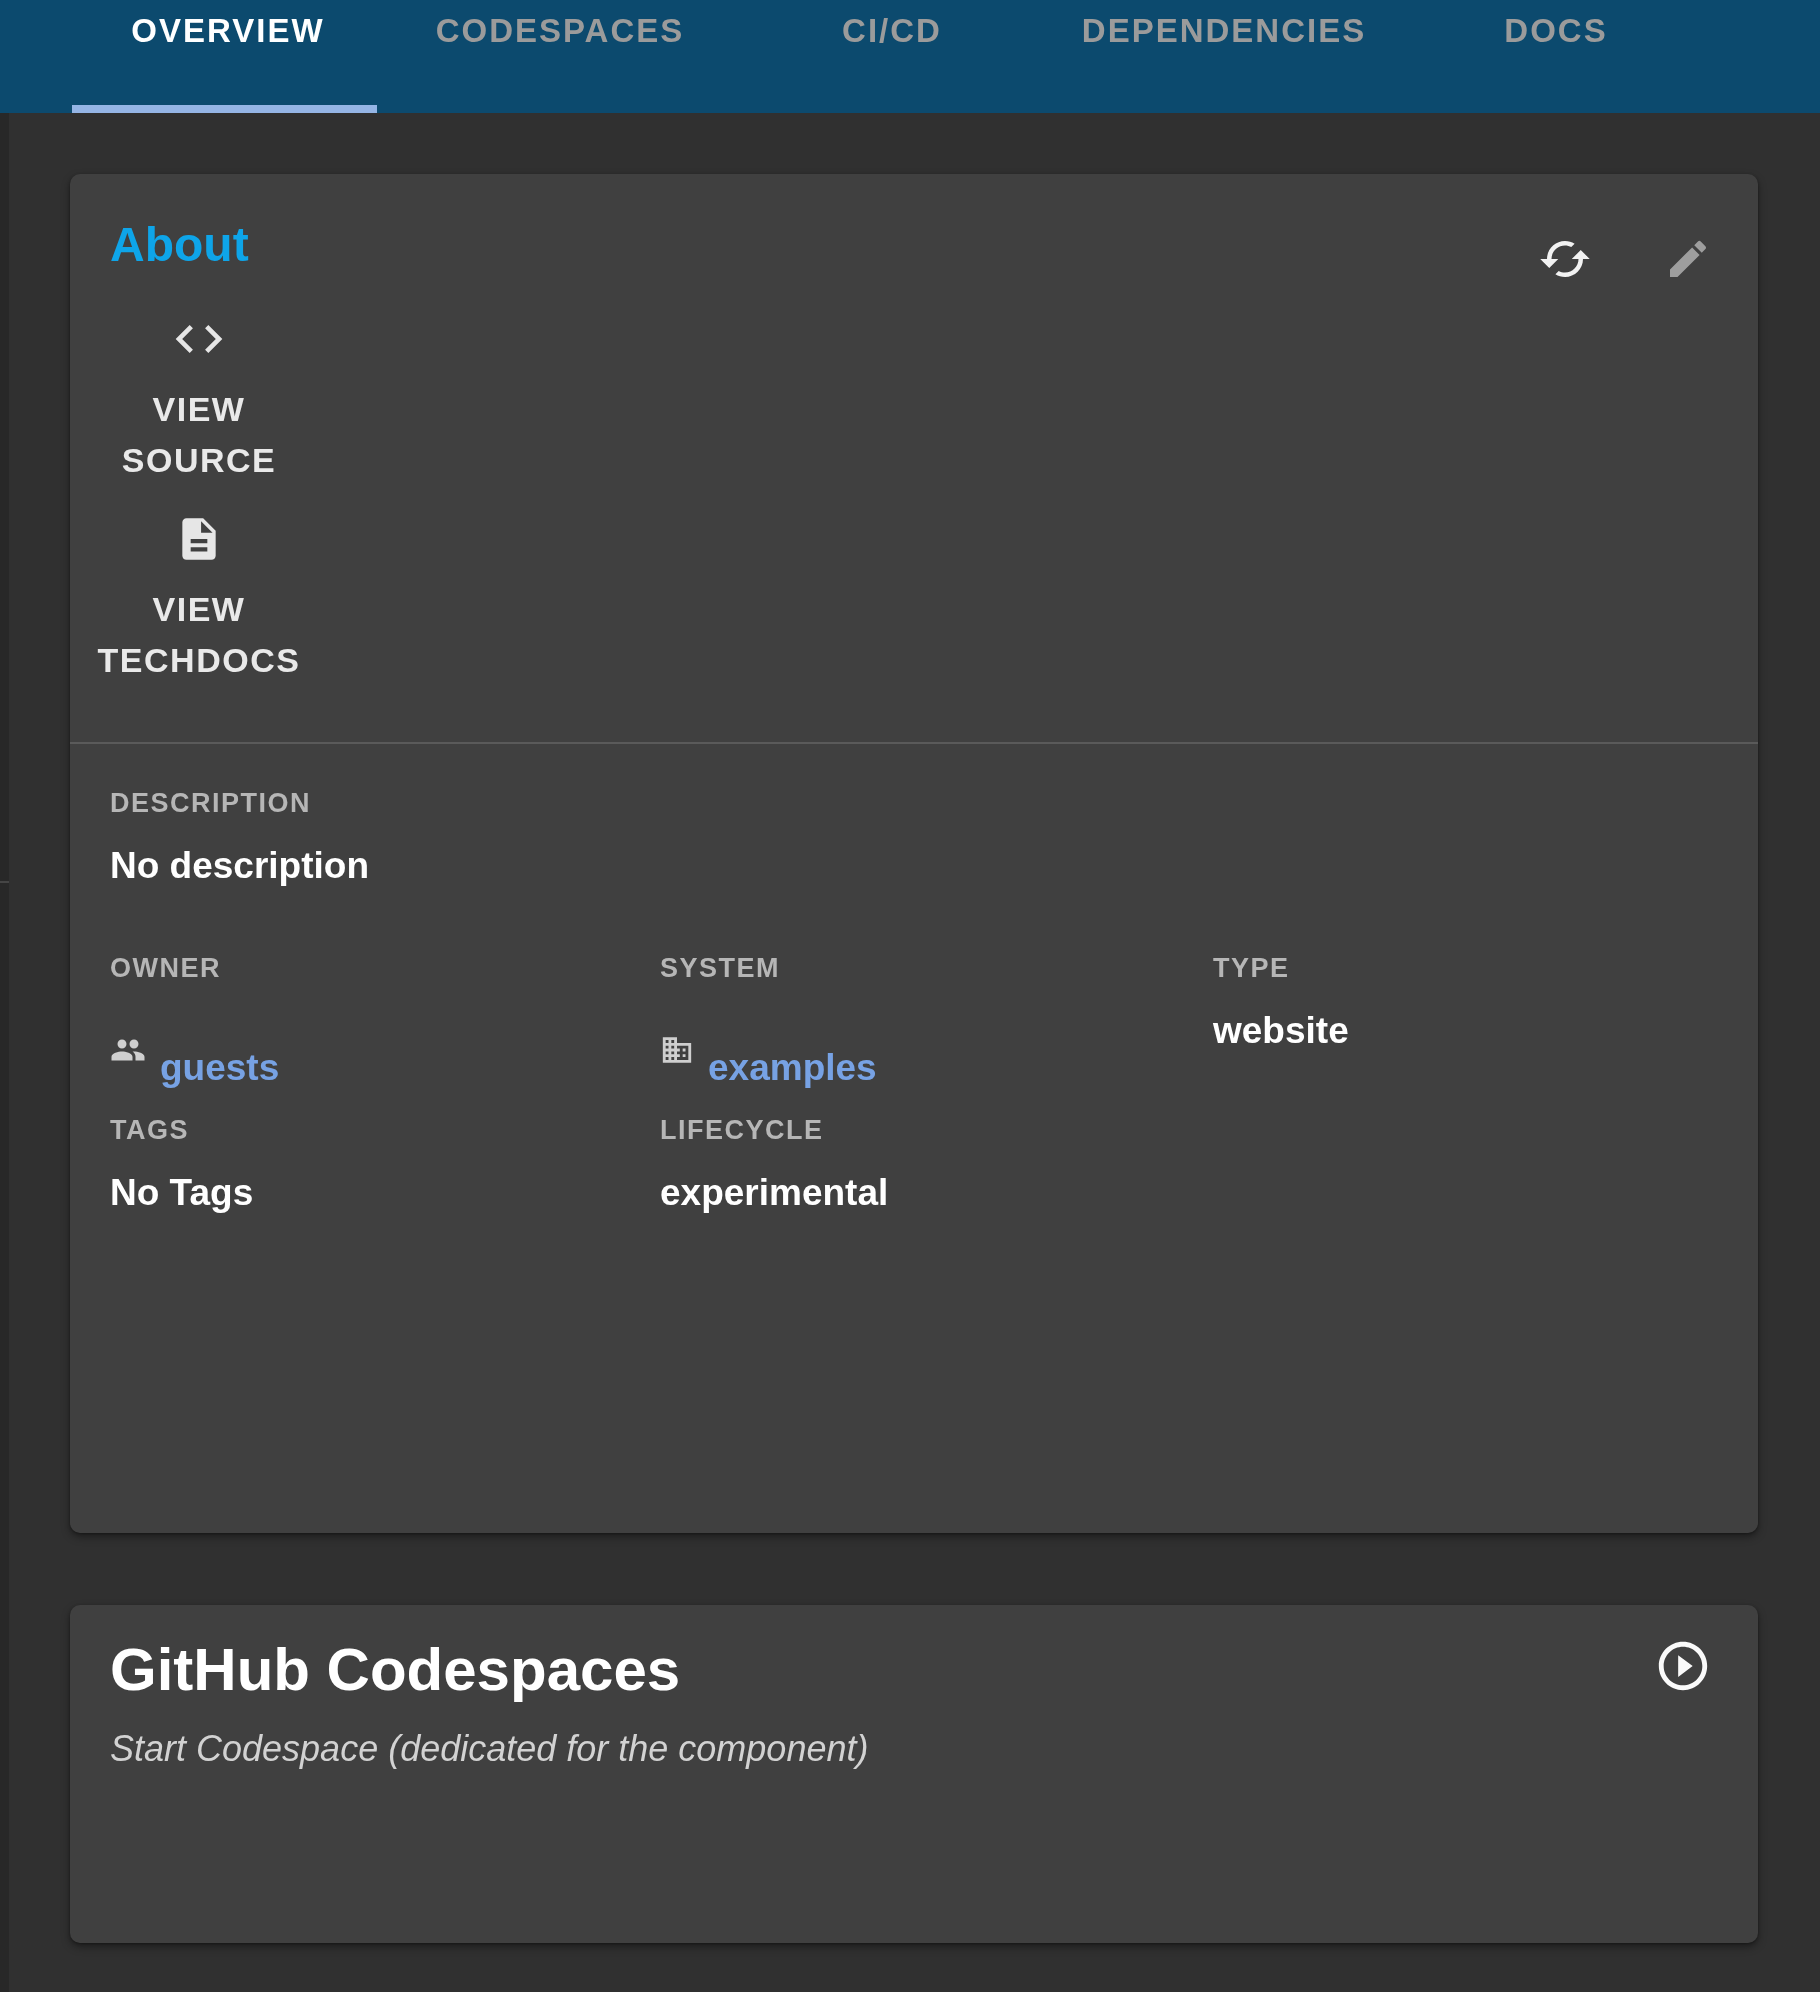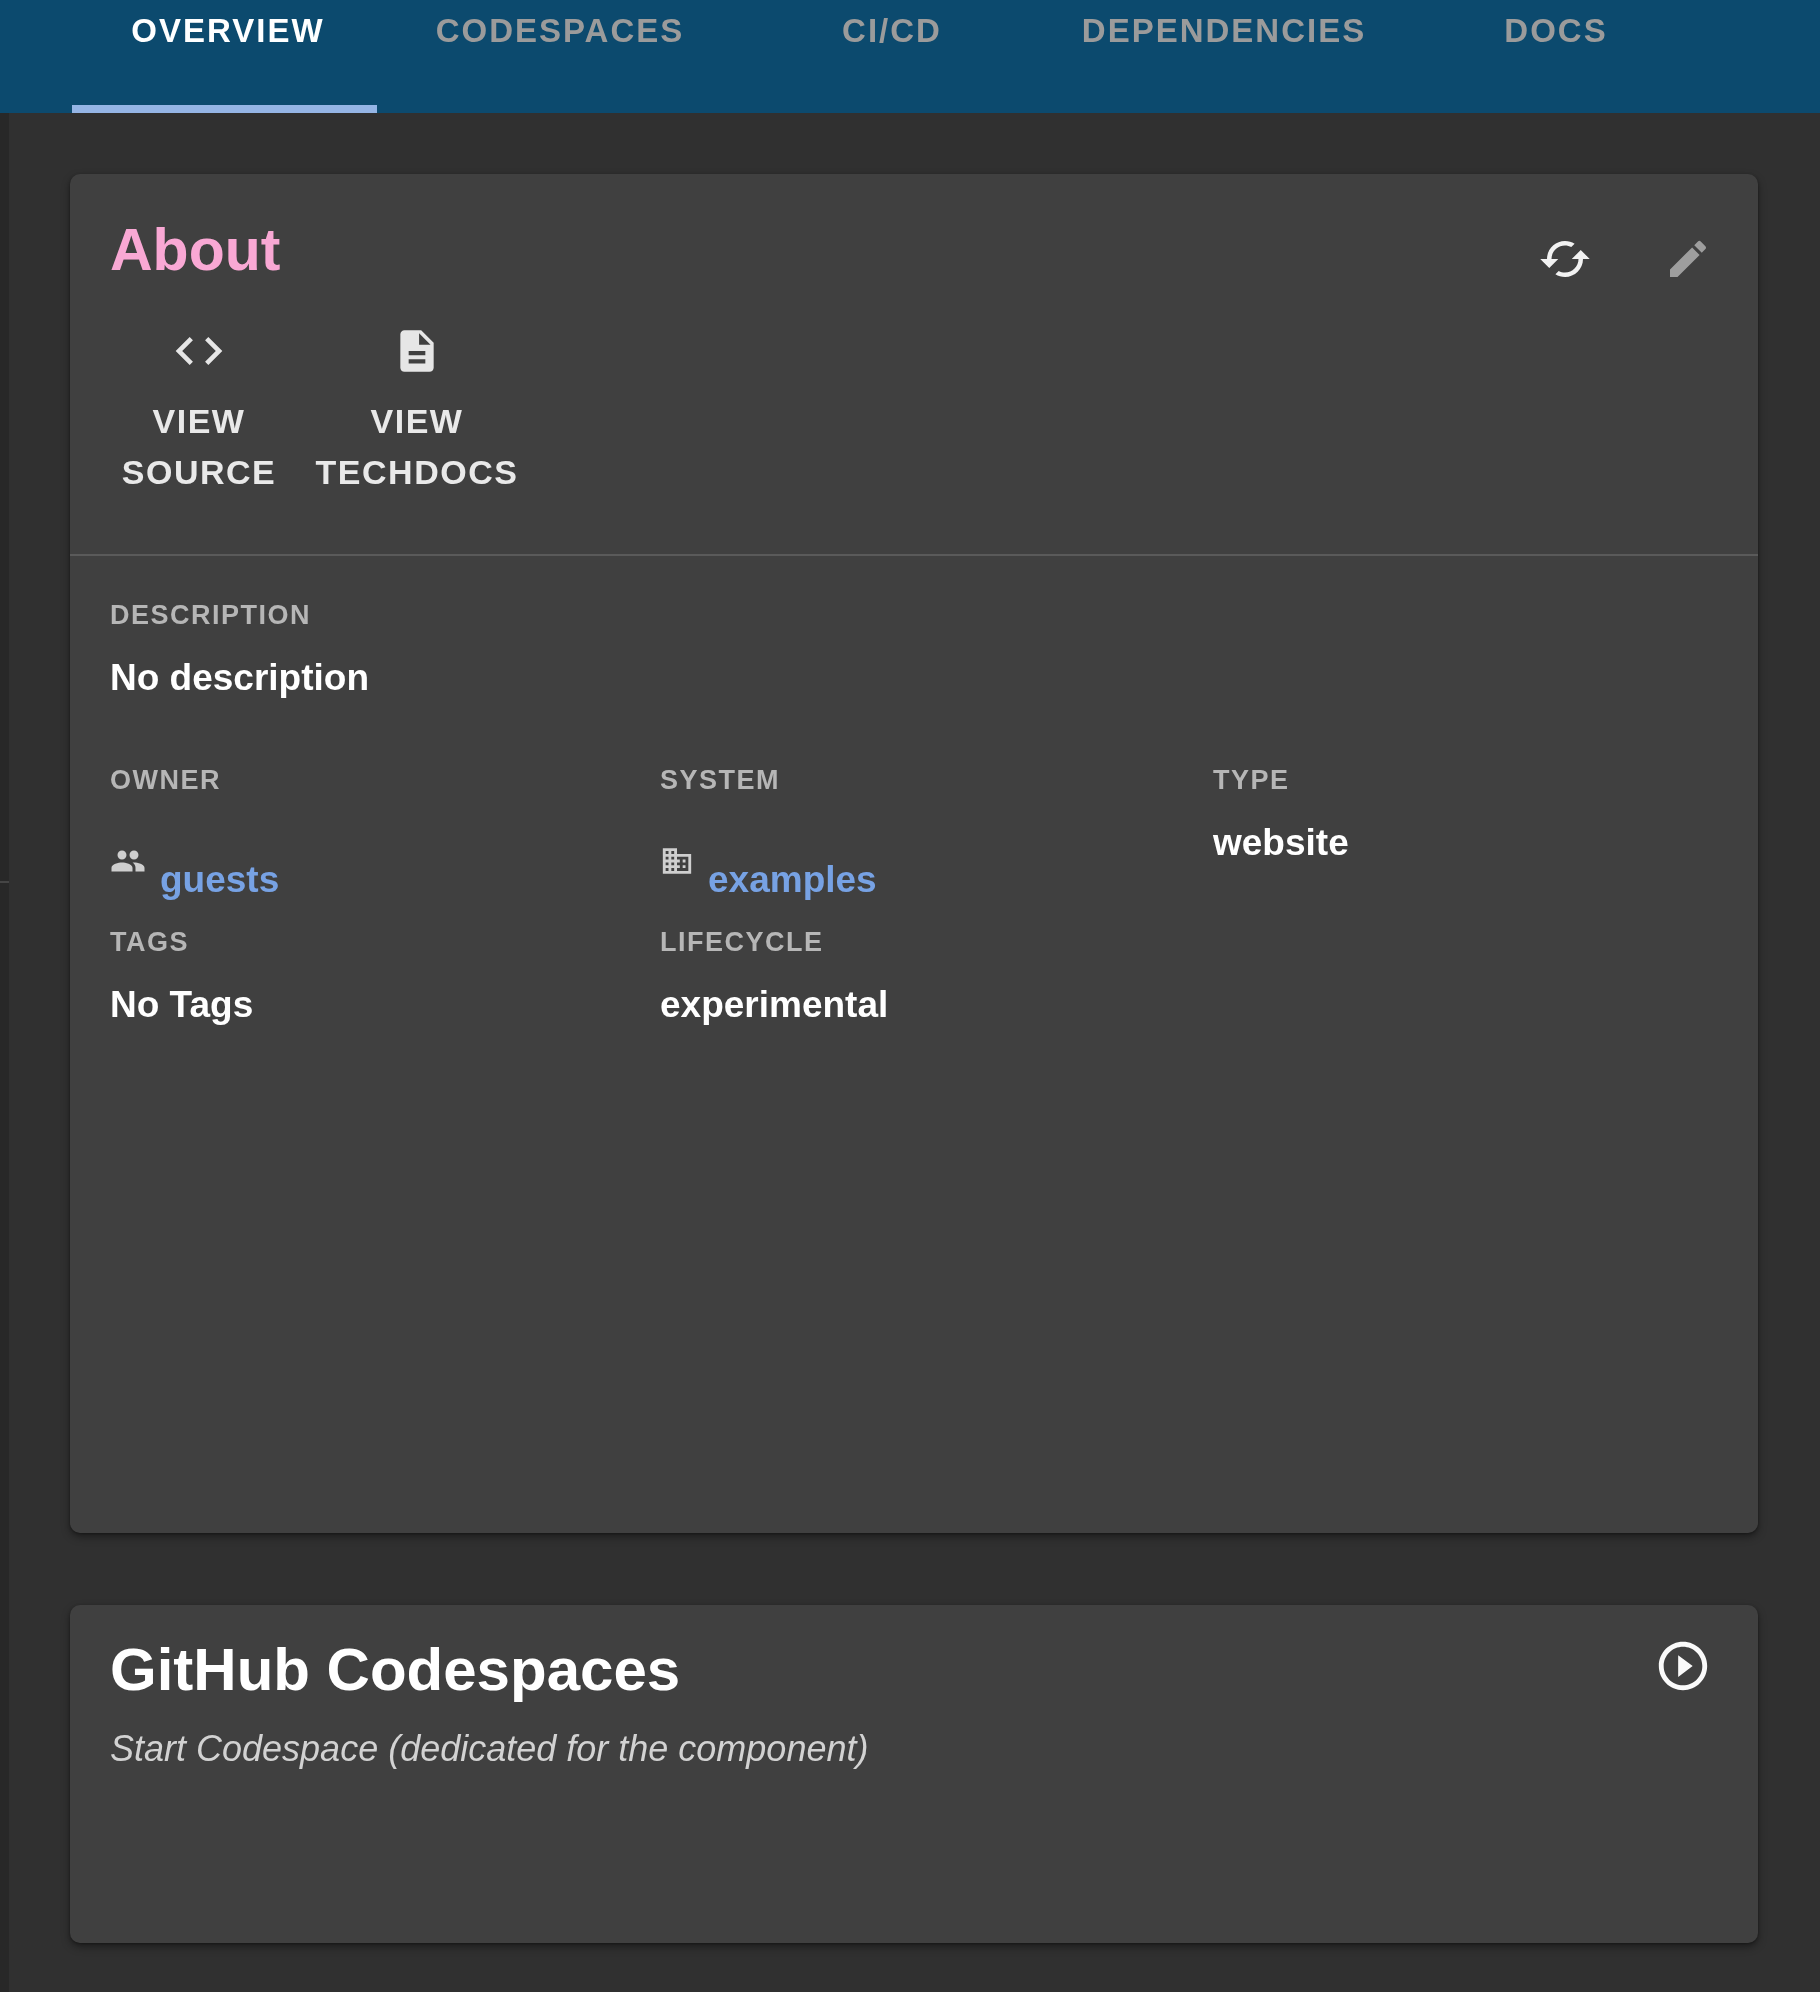--- a/index.html
+++ b/index.html
@@ -44,36 +44,36 @@
   .card {
     position: absolute; left: 70px; width: 1688px;
     background: #404040; border-radius: 10px;
     box-shadow: 0 4px 8px rgba(0,0,0,0.38), 0 1px 3px rgba(0,0,0,0.3);
   }
   .about-card { top: 174px; height: 1359px; }
   .codespaces-card { top: 1605px; height: 338px; }
 
   .card-header { position: relative; padding: 46px 40px 0 40px; }
   .card-title {
-    font-size: 59px; font-weight: 700; color: #f9a8d4; line-height: 1.05;
+    font-size: 48px; font-weight: 700; color: #0ea5e9; line-height: 1.05;
   }
   .header-actions {
     position: absolute; top: 58px; right: 46px;
     display: flex; align-items: center; gap: 72px;
   }
   .icon-btn {
     background: none; border: none; cursor: pointer; padding: 0;
     display: flex; align-items: center; justify-content: center;
   }
   .icon-btn svg { display: block; }
   .refresh-btn { color: #f2f2f2; }
   .edit-btn { color: #9e9e9e; }
 
   
-  .about-links { display: flex; padding: 26px 0 0 20px; }
+  .about-links { display: flex; padding: 26px 0 0 20px; flex-direction: column; }
   .about-link-btn {
     width: 218px; padding: 14px 0 10px 0;
     background: none; border: none; cursor: pointer;
     display: flex; flex-direction: column; align-items: center;
     color: #e9e9e9;
   }
   .about-link-btn .btn-icon { height: 58px; display: flex; align-items: center; }
   .about-link-btn .btn-label {
     margin-top: 16px;
     font-size: 34px; font-weight: 700; letter-spacing: 1.5px;

